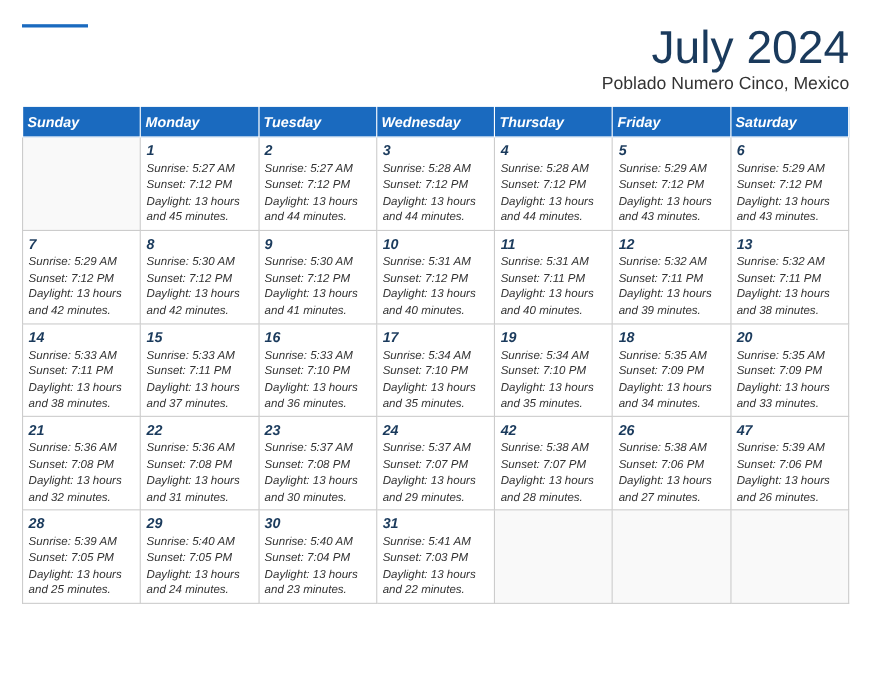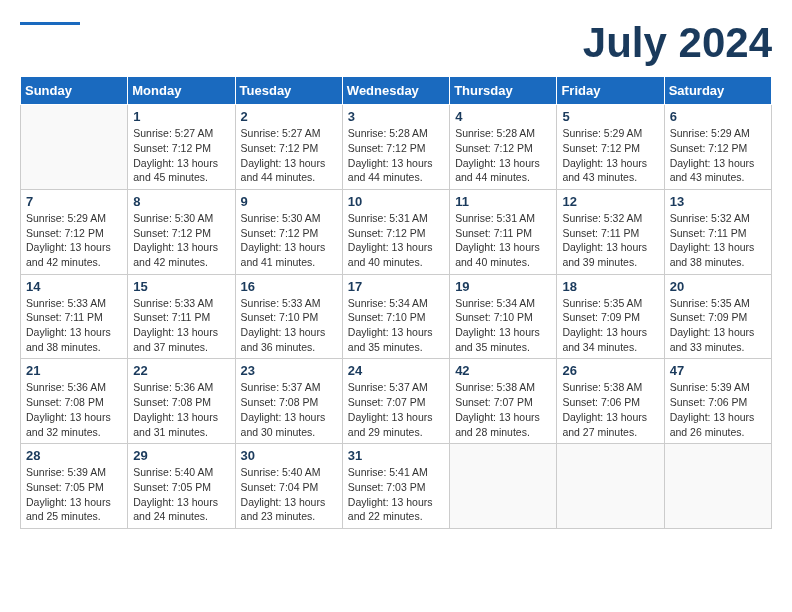--- a/index.html
+++ b/index.html
@@ -38,33 +38,34 @@
       width: 60px;
       height: 3px;
       background: #1a6abf;
       margin-top: 2px;
     }
     .title-area {
       text-align: right;
     }
     .month-title {
       font-size: 42px;
-      font-weight: bold;
+      font-weight: normal;
       color: #1a3a5c;
       line-height: 1.1;
     }
     .location-title {
       font-size: 16px;
       color: #333;
       margin-top: 2px;
     }
     .calendar {
       width: 100%;
       border-collapse: collapse;
       font-size: 11px;
+      font-style: italic;
     }
     .calendar th {
       background: #1a6abf;
       color: #fff;
       padding: 6px 4px;
       text-align: left;
       font-size: 13px;
       font-weight: bold;
       border: 1px solid #fff;
     }
@@ -93,20 +94,21 @@
   </style>
 </head>
 <body>
 
 <div class="header-area">
   <div class="logo">
     <div class="logo-underline"></div>
   </div>
   <div class="title-area">
     <div class="month-title">July 2024</div>
+    <div class="location-title">Poblado Numero Cinco, Mexico</div>
   </div>
 </div>
 
 <table class="calendar">
   <thead>
     <tr id="weekday-header">
         <th>Sunday</th>
         <th>Monday</th>
         <th>Tuesday</th>
         <th>Wednesday</th>

